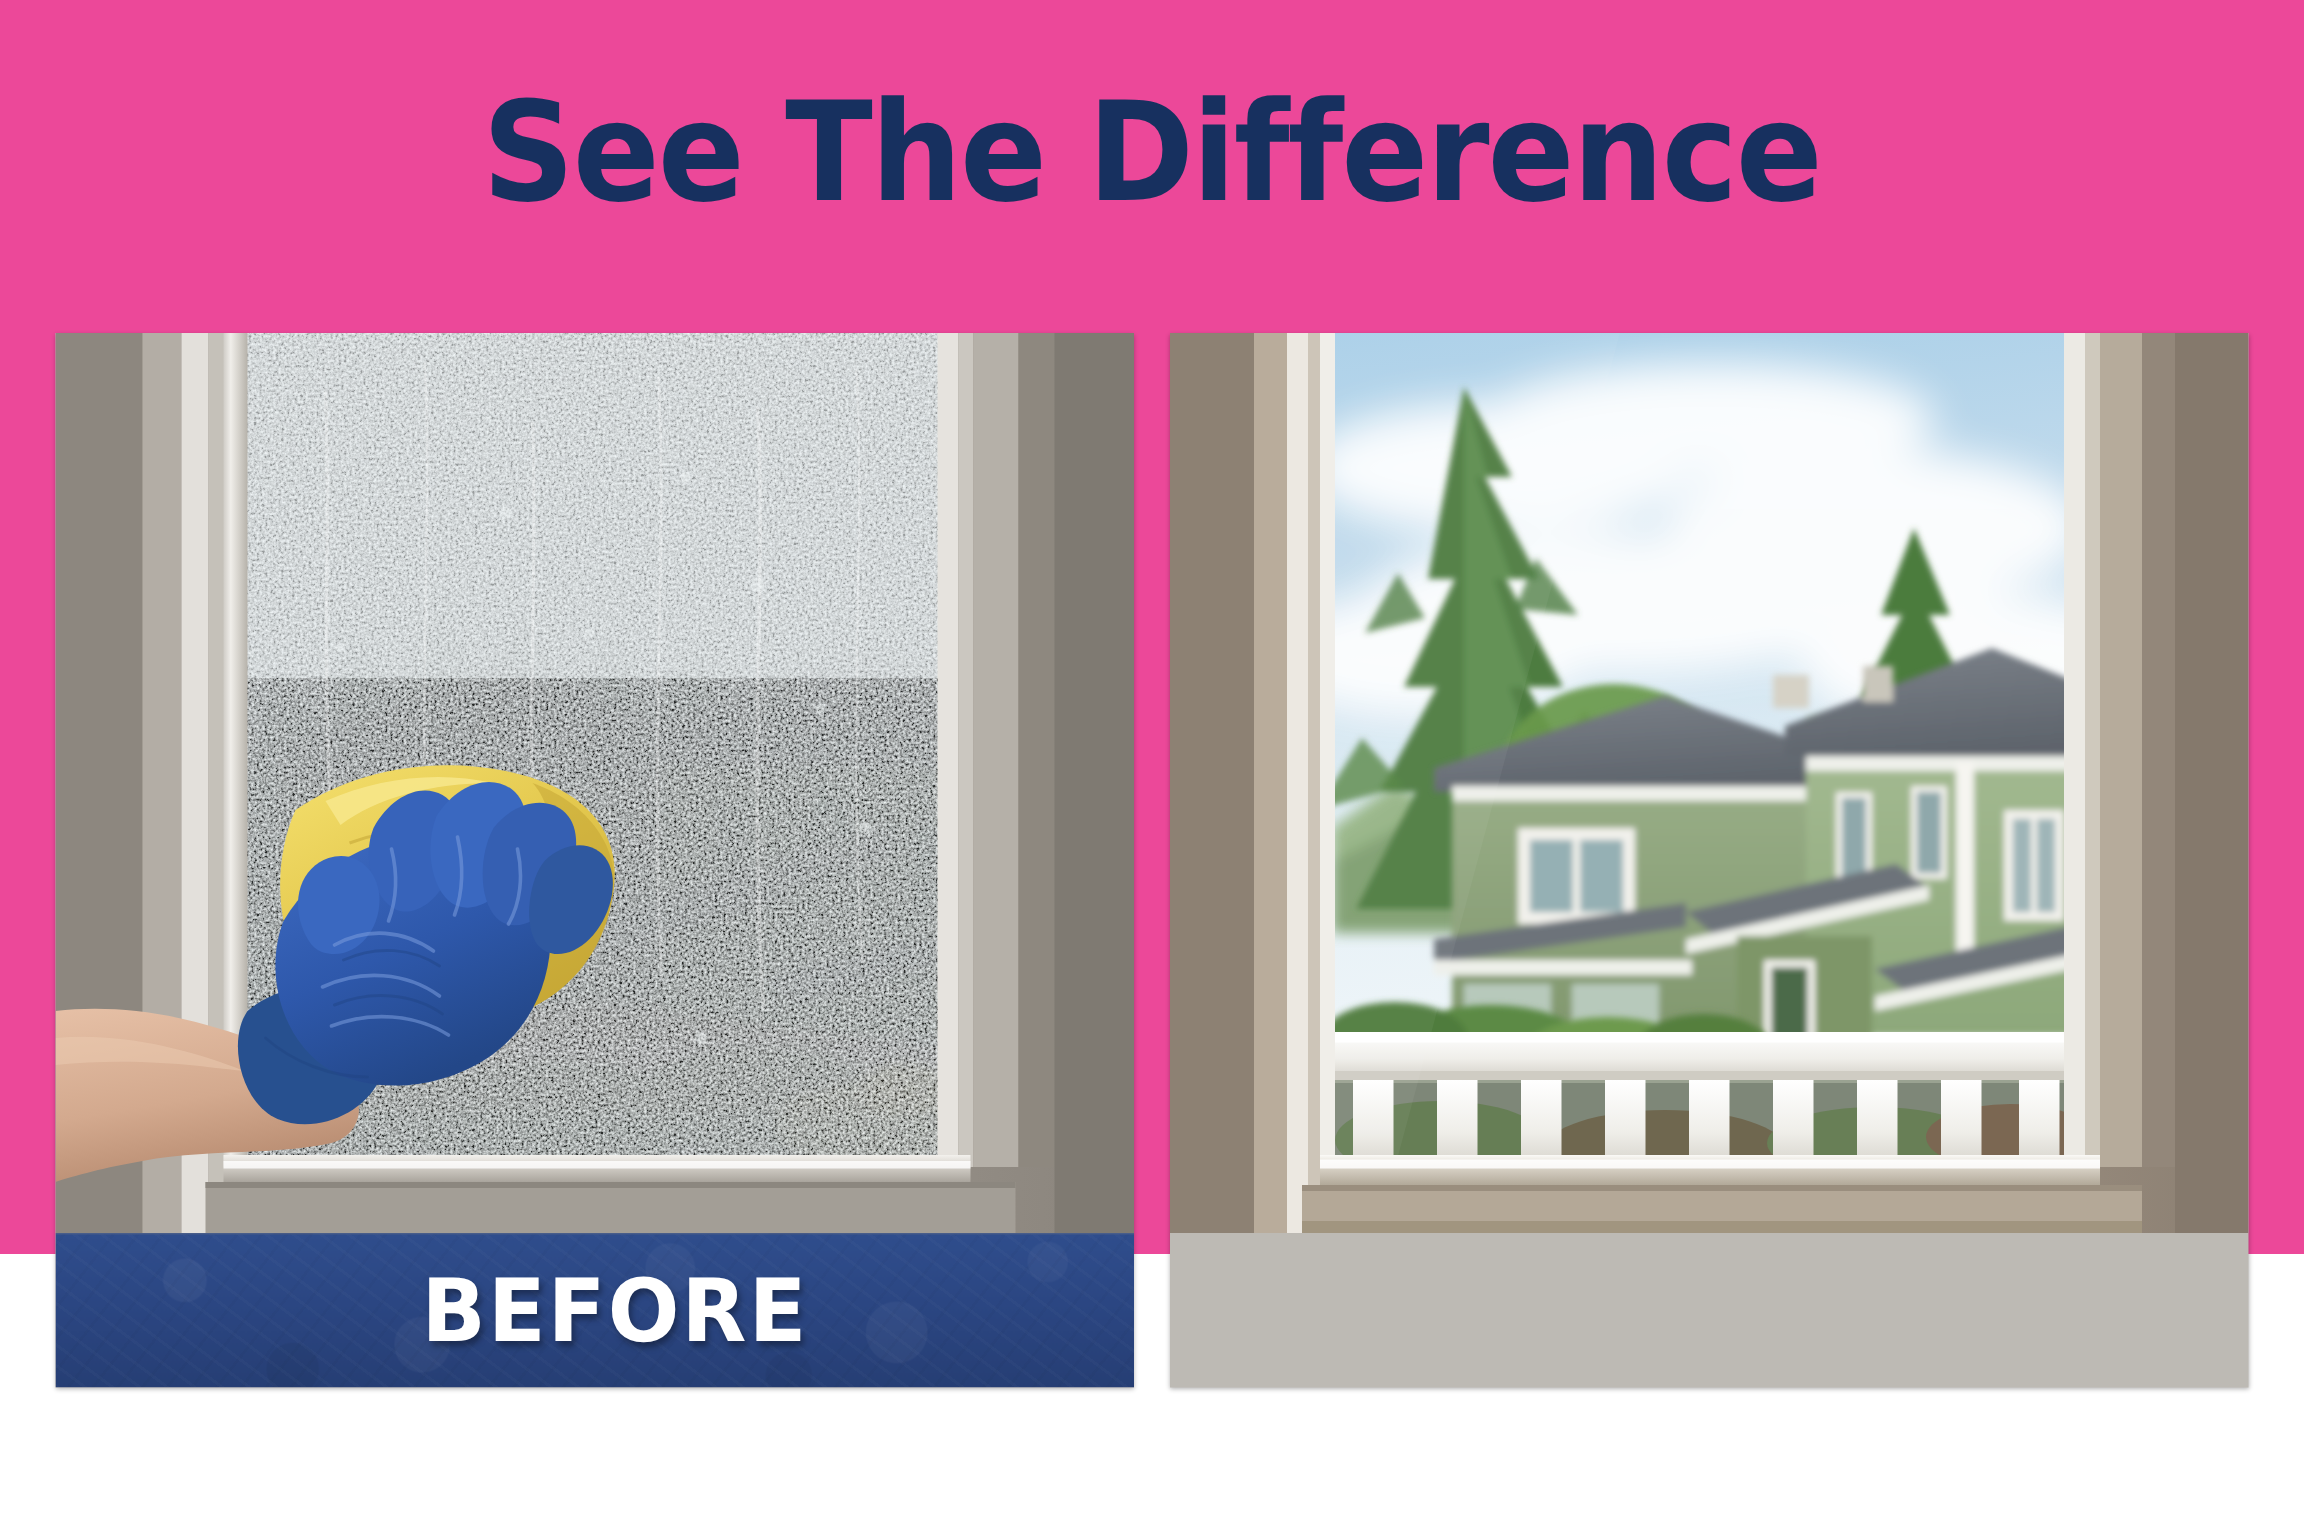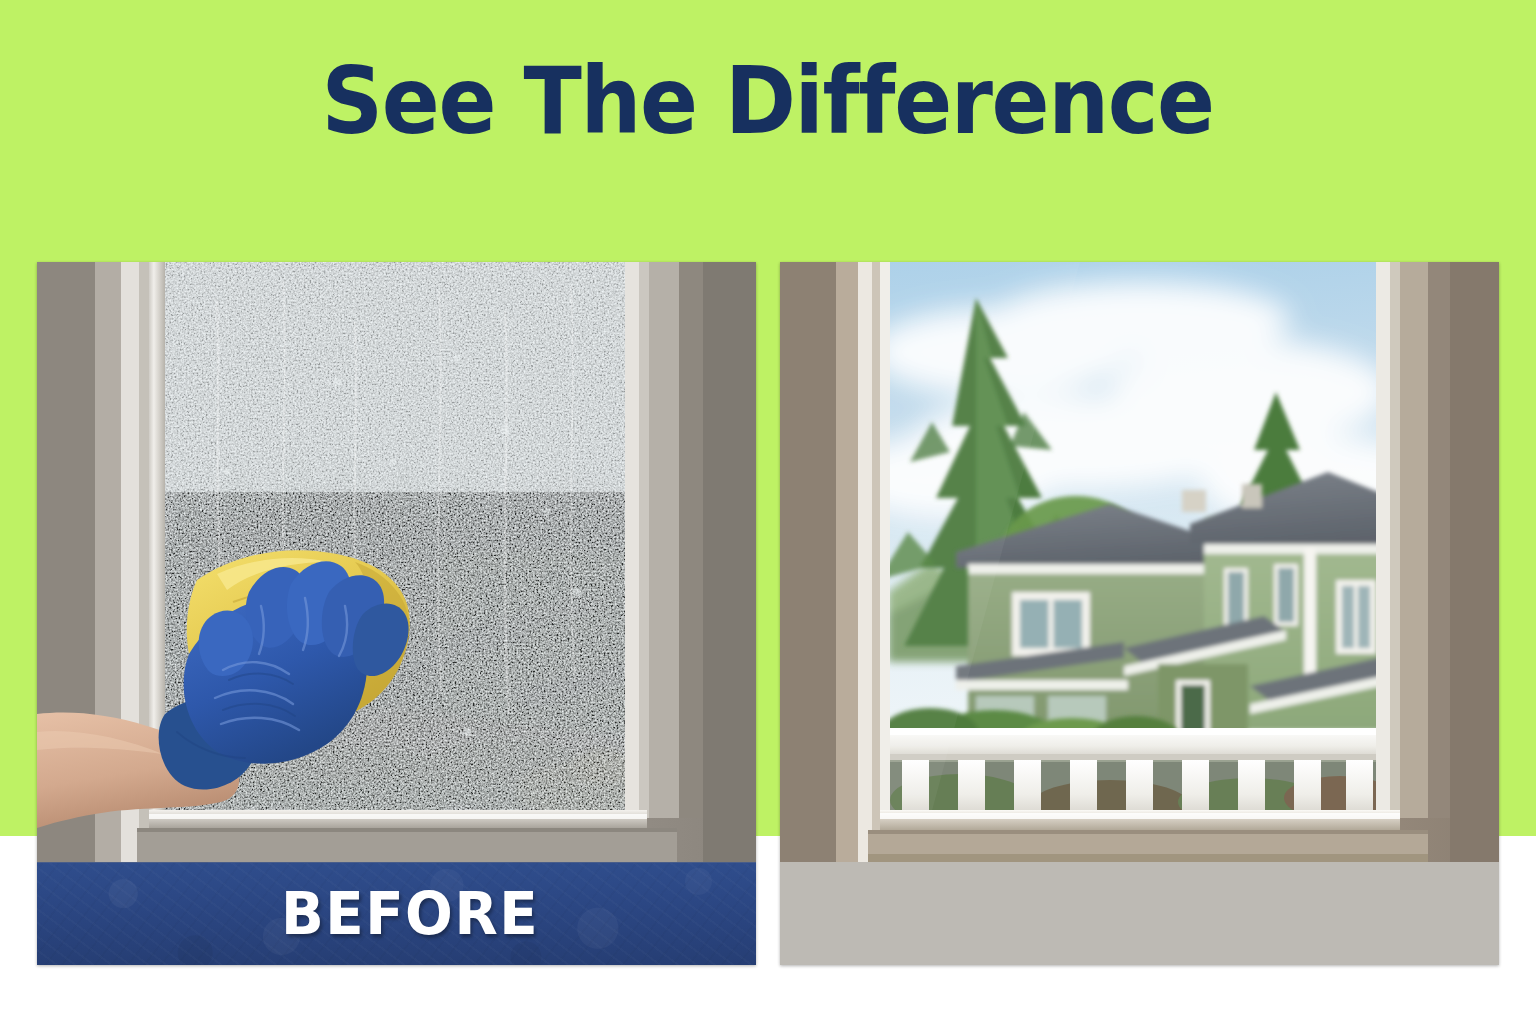--- a/index.html
+++ b/index.html
@@ -10,21 +10,21 @@
     height: 1024px;
     background: #ffffff;
     font-family: "Liberation Sans", sans-serif;
     overflow: hidden;
   }
 
   .page {
     position: relative;
     width: 1536px;
     height: 836px;
-    background: #bef264;
+    background: #ec4899;
   }
 
   
   .title-wrap {
     position: absolute;
     left: 0;
     top: 54px;
     width: 1536px;
     text-align: center;
   }
@@ -52,21 +52,20 @@
     gap: 24px;
   }
 
   .panel {
     position: relative;
     width: 719px;
     height: 703px;
     overflow: hidden;
     background: #bdbab4;
     box-shadow: 0 1px 3px rgba(0,0,0,0.30);
-    margin-top: 40px;
   }
 
   .panel-photo {
     position: absolute;
     left: 0; top: 0;
     width: 719px;
     height: 600px;
     overflow: hidden;
   }
   .panel-photo svg { display: block; width: 719px; height: 600px; }

